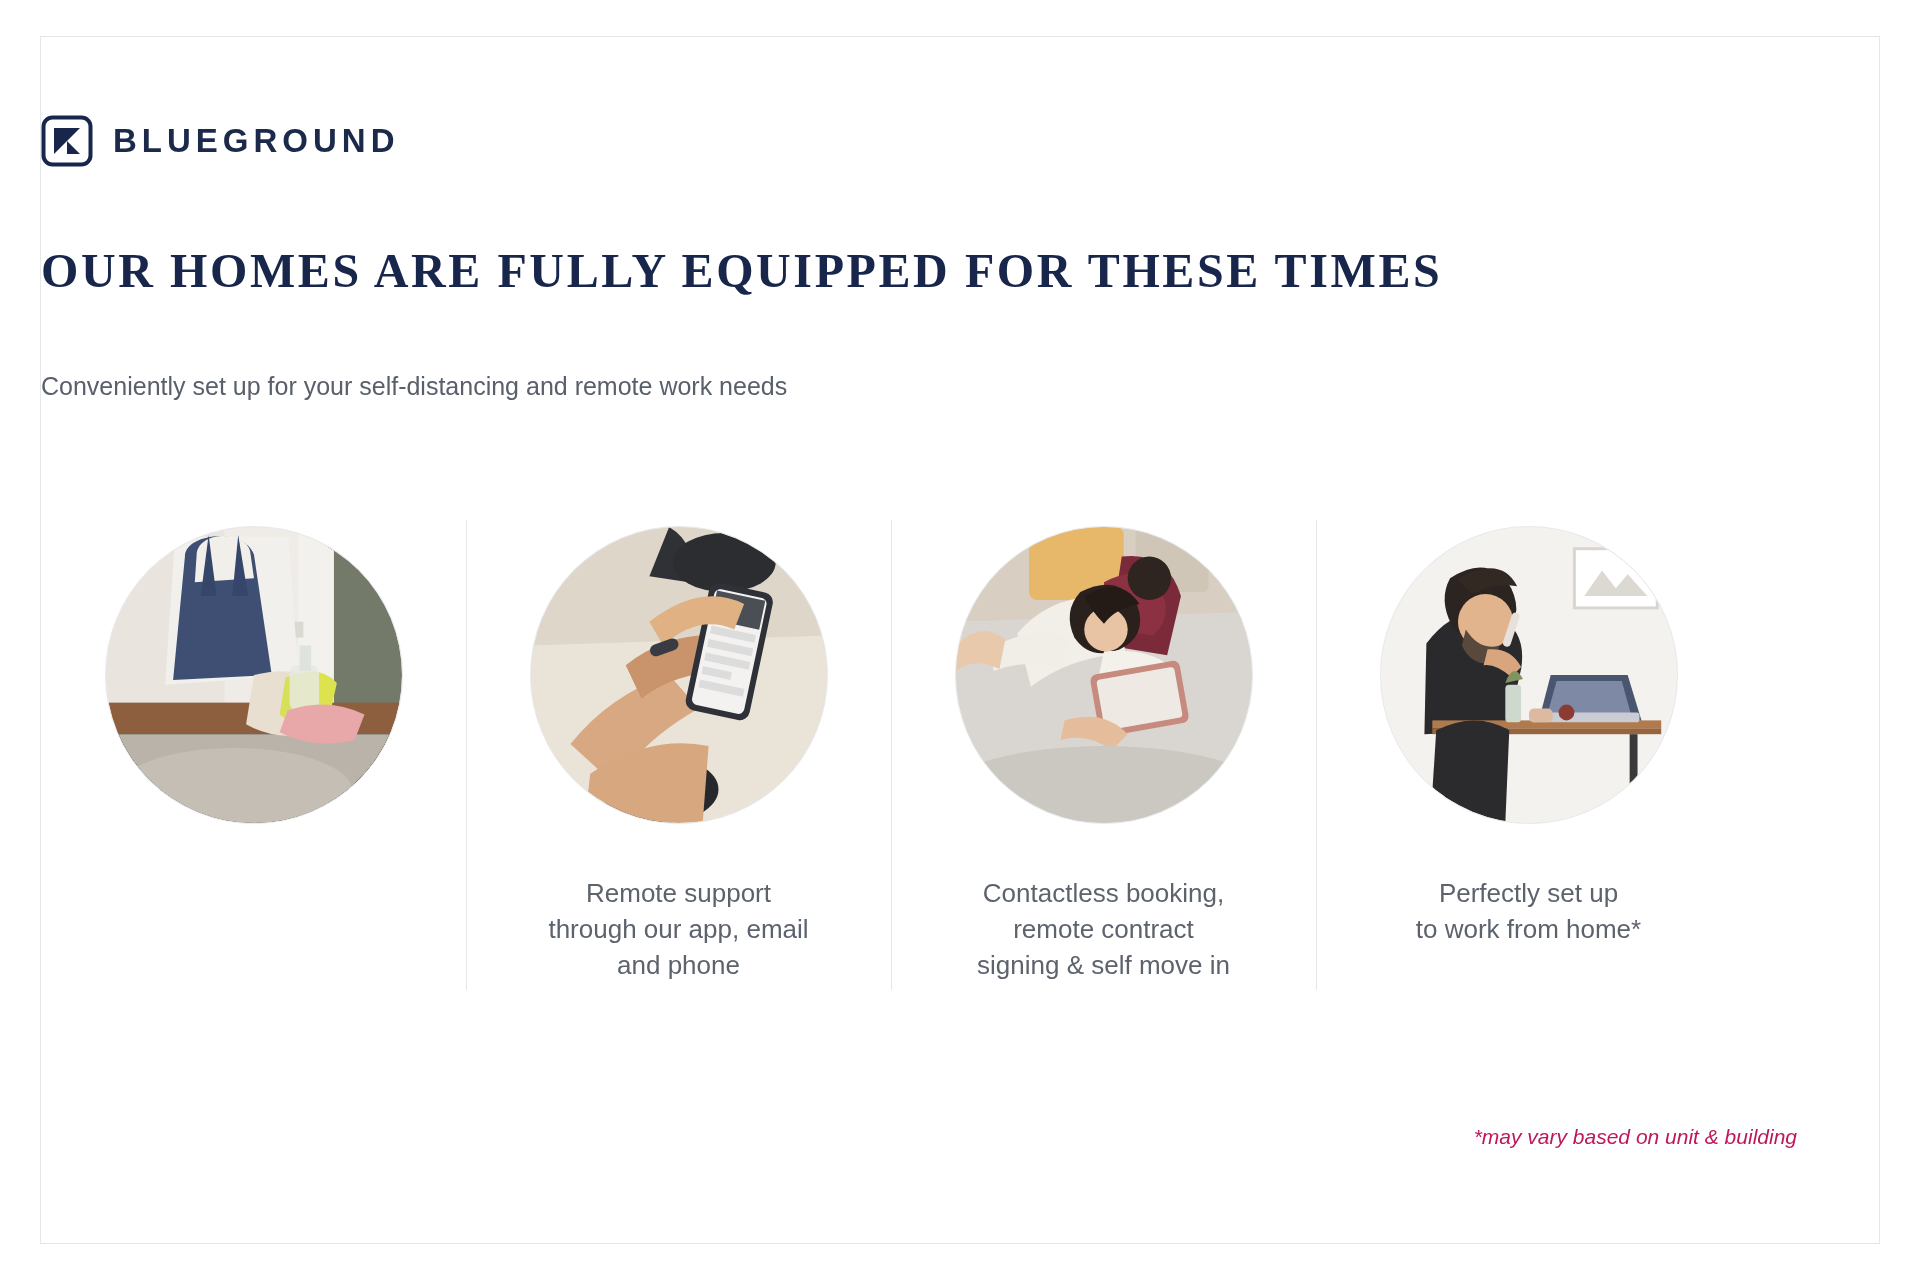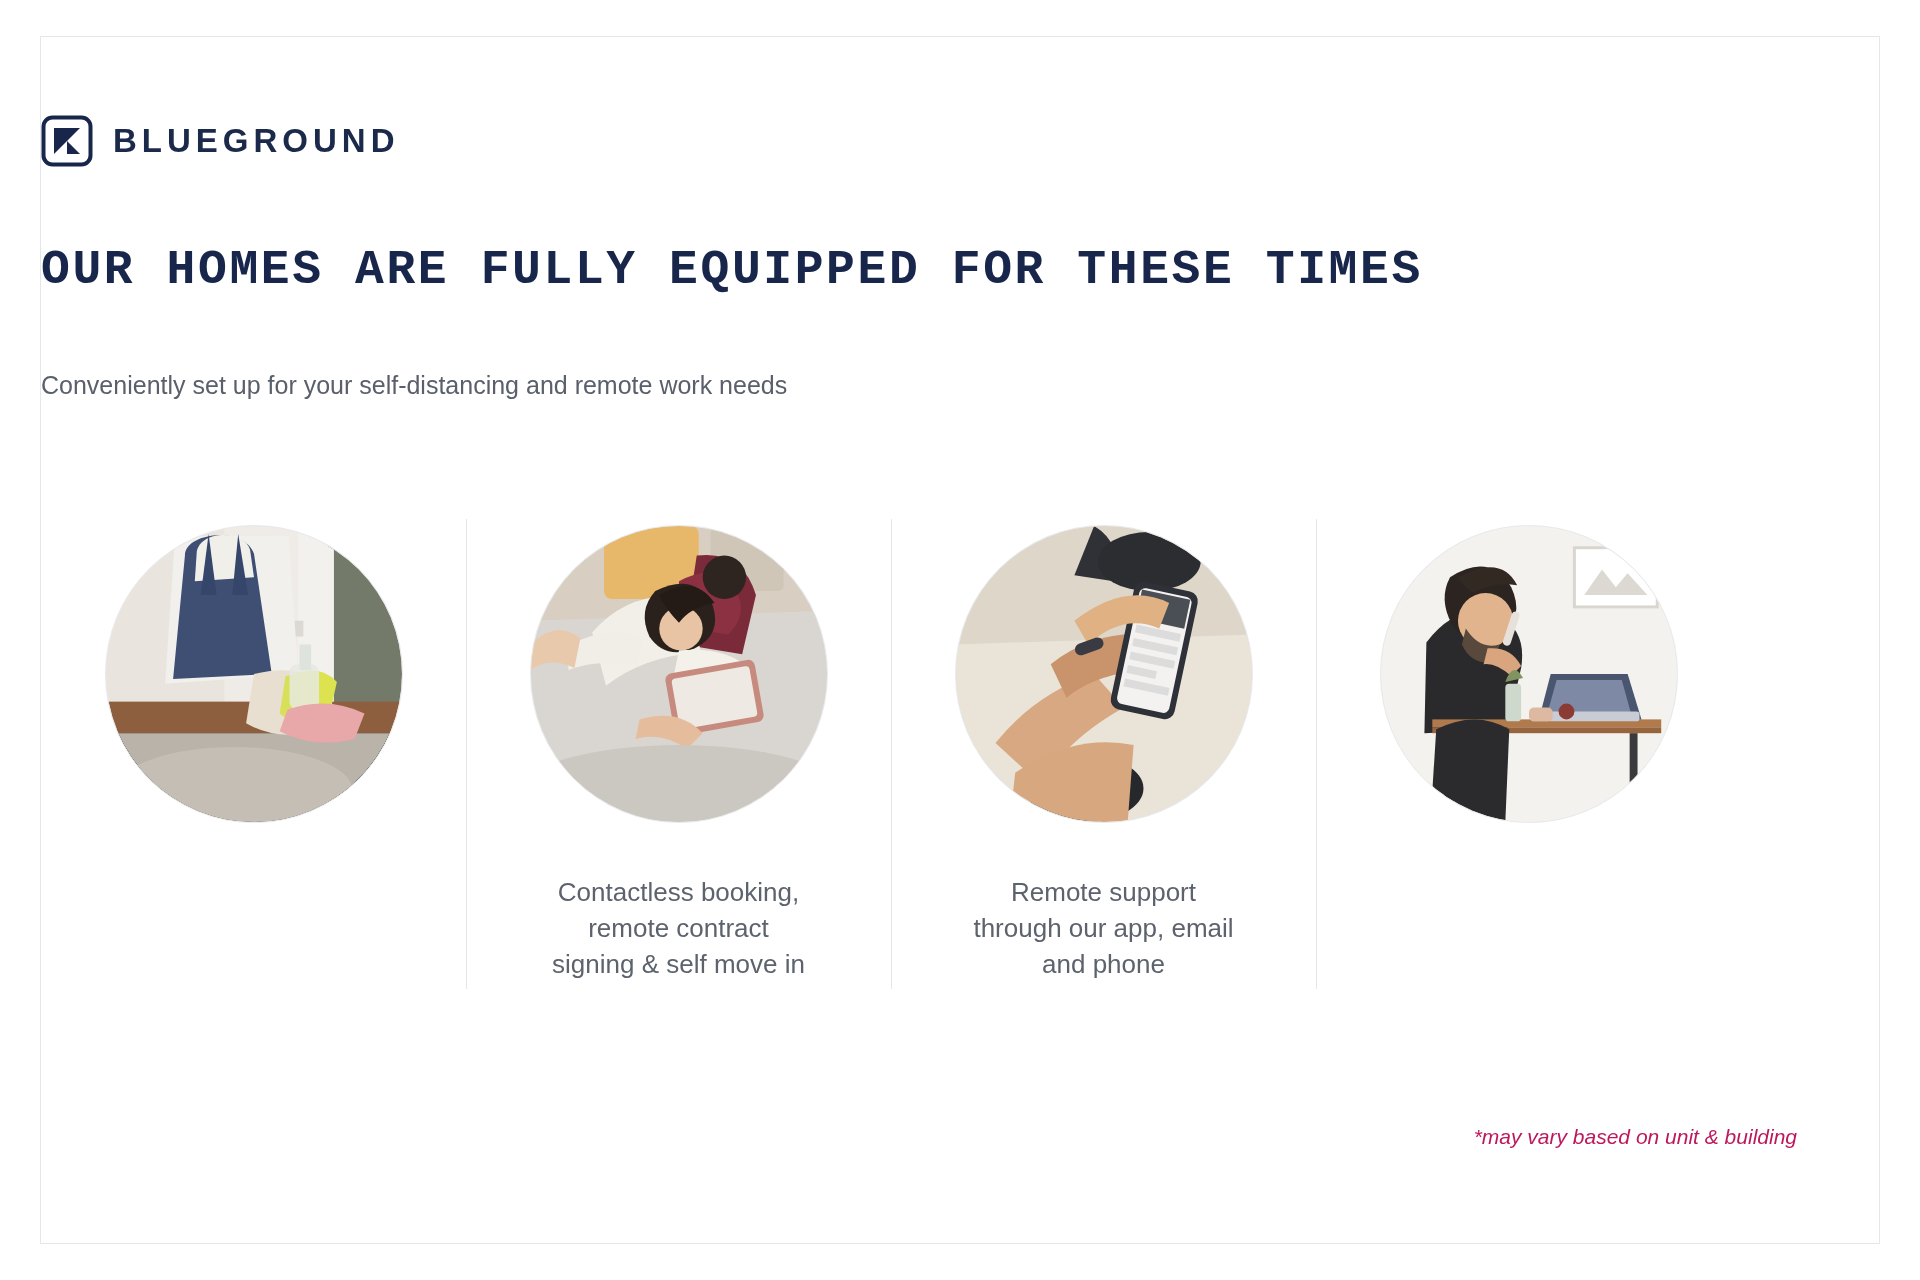--- a/index.html
+++ b/index.html
@@ -54,21 +54,21 @@
 
   
   .headline {
     margin-top: 60px;
     font-size: 48px;
     font-weight: 700;
     letter-spacing: 2.6px;
     color: #17264a;
     text-align: center;
     text-transform: uppercase;
-    font-family: Liberation Mono, monospace;
+    font-family: Liberation Serif, serif;
   }
   .subhead {
     margin-top: 26px;
     font-size: 25px;
     color: #59606b;
     text-align: center;
     font-weight: 400;
   }
 
   
@@ -174,56 +174,20 @@
               <path d="M150 150 q40 -10 62 6 l-4 52 q-34 10 -66 -8 z" fill="#e9dfd0"></path>
               <path d="M182 152 q30 -6 44 10 l-6 40 q-26 4 -44 -12 z" fill="#d8e05a"></path>
               <path d="M190 150 q28 -10 44 8 l-8 36 q-24 2 -40 -14 z" fill="#dde34e"></path>
               <rect x="186" y="140" width="30" height="46" rx="8" fill="#e6e9e2" opacity="0.85"></rect>
               <rect x="196" y="120" width="12" height="26" fill="#dfe3de"></rect>
               <path d="M184 186 q40 -14 78 4 l-10 26 q-42 10 -76 -8 z" fill="#e8a7a9"></path>
               <ellipse cx="130" cy="268" rx="120" ry="44" fill="#c4beb4"></ellipse>
             </g>
           </svg>
         </div>
-      </div>
-
-      <div class="col">
-        <div class="thumb">
-          <svg viewBox="0 0 300 300" xmlns="http://www.w3.org/2000/svg">
-            <defs>
-              <clipPath id="c3">
-                  <circle cx="150" cy="150" r="150"></circle>
-                </clipPath>
-            </defs>
-            <g clip-path="url(#c3)">
-              <rect width="300" height="300" fill="#e6e3de"></rect>
-              <rect x="0" y="0" width="300" height="96" fill="#d8cfc2"></rect>
-              <rect x="74" y="0" width="96" height="74" rx="8" fill="#e8b86a"></rect>
-              <rect x="182" y="0" width="74" height="66" rx="6" fill="#cfc6b7"></rect>
-              <path d="M0 96 L300 86 L300 300 L0 300 Z" fill="#d9d6d1"></path>
-              <path d="M168 30 q46 -6 60 40 l-14 60 l-60 -10 z" fill="#7b2a3a"></path>
-              <path d="M150 56 q36 -20 56 6 q16 26 -6 48 l-52 -8 z" fill="#8b3142"></path>
-              <circle cx="196" cy="52" r="22" fill="#2e2420"></circle>
-              <path d="M62 108 q40 -46 100 -34 l10 54 q-58 4 -96 34 z" fill="#f2efe9"></path>
-              <path d="M126 66 q40 -20 58 14 q10 30 -18 44 q-30 12 -46 -12 q-12 -26 6 -46 z" fill="#2b211c"></path>
-              <circle cx="152" cy="104" r="22" fill="#e8c4a4"></circle>
-              <path d="M130 70 q36 -22 56 8 q-24 4 -36 20 q-14 -14 -20 -28 z" fill="#241b17"></path>
-              <path d="M150 126 q50 -4 72 20 l-16 34 q-34 -12 -64 -16 z" fill="#f4f1eb"></path>
-              <rect x="140" y="142" width="92" height="64" rx="7" fill="#c78a7e" transform="rotate(-10 186 174)"></rect>
-              <rect x="146" y="148" width="80" height="52" rx="4" fill="#eee9e2" transform="rotate(-10 186 174)"></rect>
-              <path d="M36 122 q42 -22 78 -10 l-6 30 q-40 -8 -70 4 z" fill="#f1eee8"></path>
-              <path d="M0 120 q26 -26 50 -6 l-6 30 q-26 -12 -44 2 z" fill="#e9c9ab"></path>
-              <path d="M110 196 q40 -12 64 14 l-16 16 q-26 -18 -52 -10 z" fill="#e6bd9c"></path>
-              <ellipse cx="150" cy="268" rx="160" ry="46" fill="#cbc7c1"></ellipse>
-            </g>
-          </svg>
-        </div>
-        <div class="caption">Contactless booking,
-remote contract
-signing &amp; self move in</div>
       </div>
 
       <div class="col">
         <div class="thumb">
           <svg viewBox="0 0 300 300" xmlns="http://www.w3.org/2000/svg">
             <defs>
               <clipPath id="c2">
                   <circle cx="150" cy="150" r="150"></circle>
                 </clipPath>
             </defs>
@@ -254,20 +218,56 @@
         </div>
         <div class="caption">Remote support
 through our app, email
 and phone</div>
       </div>
 
       <div class="col">
         <div class="thumb">
           <svg viewBox="0 0 300 300" xmlns="http://www.w3.org/2000/svg">
             <defs>
+              <clipPath id="c3">
+                  <circle cx="150" cy="150" r="150"></circle>
+                </clipPath>
+            </defs>
+            <g clip-path="url(#c3)">
+              <rect width="300" height="300" fill="#e6e3de"></rect>
+              <rect x="0" y="0" width="300" height="96" fill="#d8cfc2"></rect>
+              <rect x="74" y="0" width="96" height="74" rx="8" fill="#e8b86a"></rect>
+              <rect x="182" y="0" width="74" height="66" rx="6" fill="#cfc6b7"></rect>
+              <path d="M0 96 L300 86 L300 300 L0 300 Z" fill="#d9d6d1"></path>
+              <path d="M168 30 q46 -6 60 40 l-14 60 l-60 -10 z" fill="#7b2a3a"></path>
+              <path d="M150 56 q36 -20 56 6 q16 26 -6 48 l-52 -8 z" fill="#8b3142"></path>
+              <circle cx="196" cy="52" r="22" fill="#2e2420"></circle>
+              <path d="M62 108 q40 -46 100 -34 l10 54 q-58 4 -96 34 z" fill="#f2efe9"></path>
+              <path d="M126 66 q40 -20 58 14 q10 30 -18 44 q-30 12 -46 -12 q-12 -26 6 -46 z" fill="#2b211c"></path>
+              <circle cx="152" cy="104" r="22" fill="#e8c4a4"></circle>
+              <path d="M130 70 q36 -22 56 8 q-24 4 -36 20 q-14 -14 -20 -28 z" fill="#241b17"></path>
+              <path d="M150 126 q50 -4 72 20 l-16 34 q-34 -12 -64 -16 z" fill="#f4f1eb"></path>
+              <rect x="140" y="142" width="92" height="64" rx="7" fill="#c78a7e" transform="rotate(-10 186 174)"></rect>
+              <rect x="146" y="148" width="80" height="52" rx="4" fill="#eee9e2" transform="rotate(-10 186 174)"></rect>
+              <path d="M36 122 q42 -22 78 -10 l-6 30 q-40 -8 -70 4 z" fill="#f1eee8"></path>
+              <path d="M0 120 q26 -26 50 -6 l-6 30 q-26 -12 -44 2 z" fill="#e9c9ab"></path>
+              <path d="M110 196 q40 -12 64 14 l-16 16 q-26 -18 -52 -10 z" fill="#e6bd9c"></path>
+              <ellipse cx="150" cy="268" rx="160" ry="46" fill="#cbc7c1"></ellipse>
+            </g>
+          </svg>
+        </div>
+        <div class="caption">Contactless booking,
+remote contract
+signing &amp; self move in</div>
+      </div>
+
+      <div class="col">
+        <div class="thumb">
+          <svg viewBox="0 0 300 300" xmlns="http://www.w3.org/2000/svg">
+            <defs>
               <clipPath id="c4">
                   <circle cx="150" cy="150" r="150"></circle>
                 </clipPath>
             </defs>
             <g clip-path="url(#c4)">
               <rect width="300" height="300" fill="#f2f0ec"></rect>
               <rect x="0" y="0" width="300" height="300" fill="#f4f2ee"></rect>
               <rect x="196" y="22" width="84" height="60" fill="#ffffff" stroke="#d9d5cf" stroke-width="3"></rect>
               <path d="M206 70 l18 -26 l14 18 l12 -14 l20 22 z" fill="#dcd8d2"></path>
               <path d="M46 118 q34 -44 74 -26 q28 14 22 52 l-14 62 l-84 4 z" fill="#2a2a2c"></path>
@@ -285,19 +285,21 @@
               <rect x="126" y="160" width="16" height="38" rx="4" fill="#cfd8cd"></rect>
               <path d="M126 158 q8 -22 18 -4 z" fill="#7f9460"></path>
               <rect x="150" y="184" width="24" height="14" rx="5" fill="#dcb9a0"></rect>
               <circle cx="188" cy="188" r="8" fill="#8c3a34"></circle>
               <rect x="64" y="210" width="10" height="84" fill="#3a3a3c"></rect>
               <rect x="252" y="210" width="8" height="84" fill="#3a3a3c"></rect>
               <path d="M56 206 q40 -20 74 0 l-4 94 l-76 0 z" fill="#2b2b2d"></path>
             </g>
           </svg>
         </div>
+        <div class="caption">Perfectly set up
+to work from home*</div>
       </div>
 
     </div>
 
     <div class="footnote">*may vary based on unit &amp; building</div>
   </div>
 </div>
 
 </body></html>

